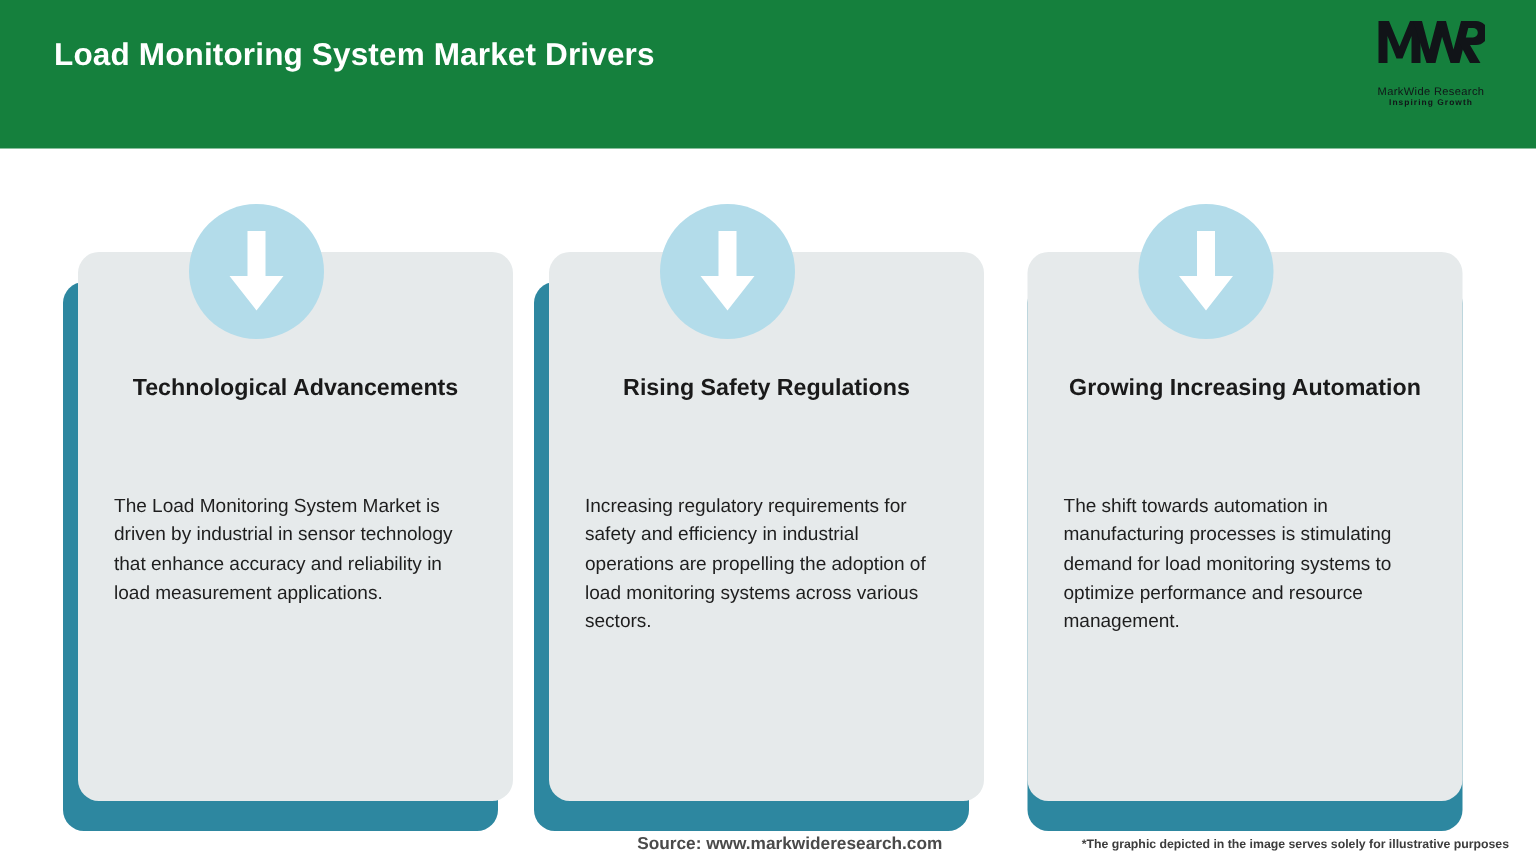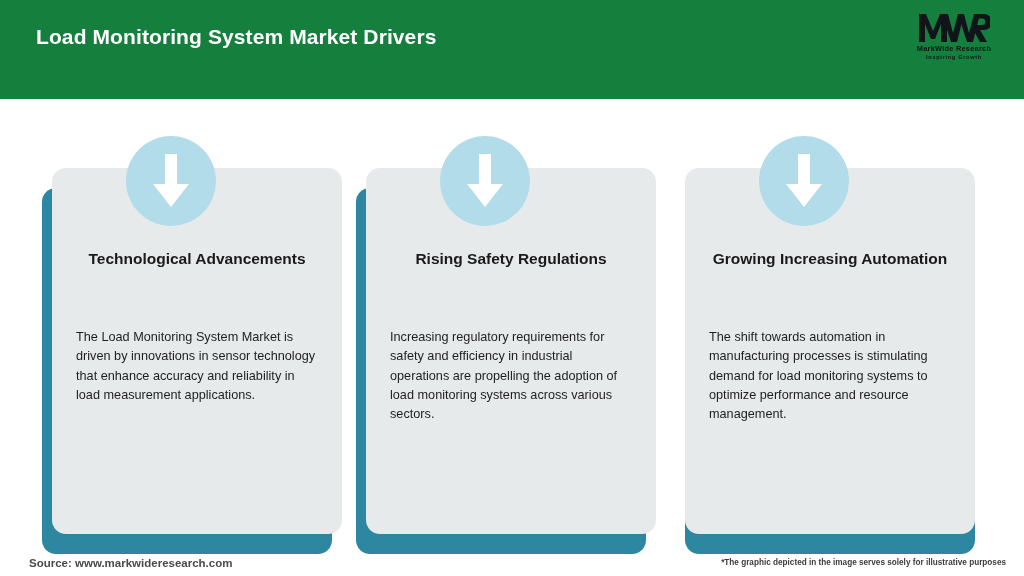--- a/index.html
+++ b/index.html
@@ -45,24 +45,24 @@
     height: 52px;
     text-align: center;
   }
   .logo-mark {
     display: block;
     margin: 0 auto;
   }
   .logo-name {
     display: block;
     font-size: 7.4px;
-    font-weight: bold;
+    font-weight: normal;
     color: #111418;
     letter-spacing: 0.25px;
-    margin-top: 1px;
+    margin-top: 13px;
     white-space: nowrap;
   }
   .logo-tag {
     display: block;
     font-size: 5.6px;
     font-weight: bold;
     color: #111418;
     letter-spacing: 0.7px;
     margin-top: 1px;
     white-space: nowrap;
@@ -144,20 +144,21 @@
     line-height: 1.52;
     text-align: left;
   }
 
   
   .footer-source {
     position: absolute;
     left: 0;
     right: 0;
     top: 557px;
+    text-align: center;
     font-size: 11.5px;
     font-weight: bold;
     color: #4a4a4a;
     padding-left: 29px;
   }
   .footer-note {
     position: absolute;
     right: 18px;
     top: 558px;
     font-size: 8.2px;
@@ -188,21 +189,21 @@
     <span class="logo-tag">Inspiring Growth</span>
   </div>
 </div>
 
 <div class="cards">
 
   <div class="card card-1">
     <div class="card-backing"></div>
     <div class="card-face">
       <div class="card-title">Technological Advancements</div>
-      <div class="card-body">The Load Monitoring System Market is driven by innovations in sensor technology that enhance accuracy and reliability in load measurement applications.</div>
+      <div class="card-body">The Load Monitoring System Market is driven by industrial in sensor technology that enhance accuracy and reliability in load measurement applications.</div>
     </div>
     <div class="card-icon">
       <svg width="38" height="54" viewBox="0 0 38 54">
         <polygon points="13,0 25,0 25,30 37,30 19,53 1,30 13,30" fill="#ffffff"></polygon>
       </svg>
     </div>
   </div>
 
   <div class="card card-2">
     <div class="card-backing"></div>

